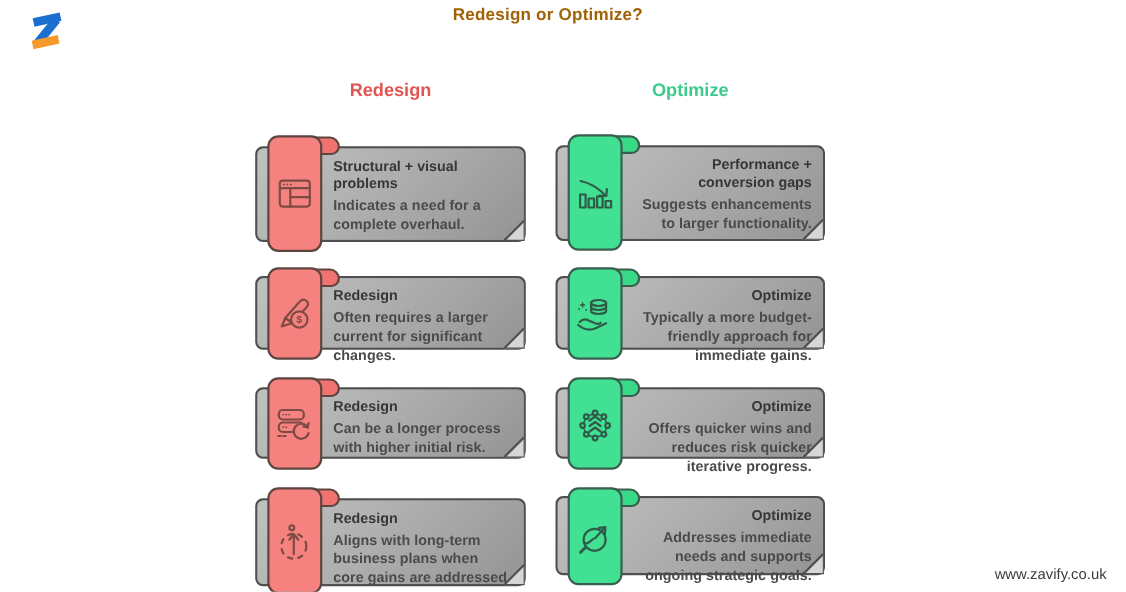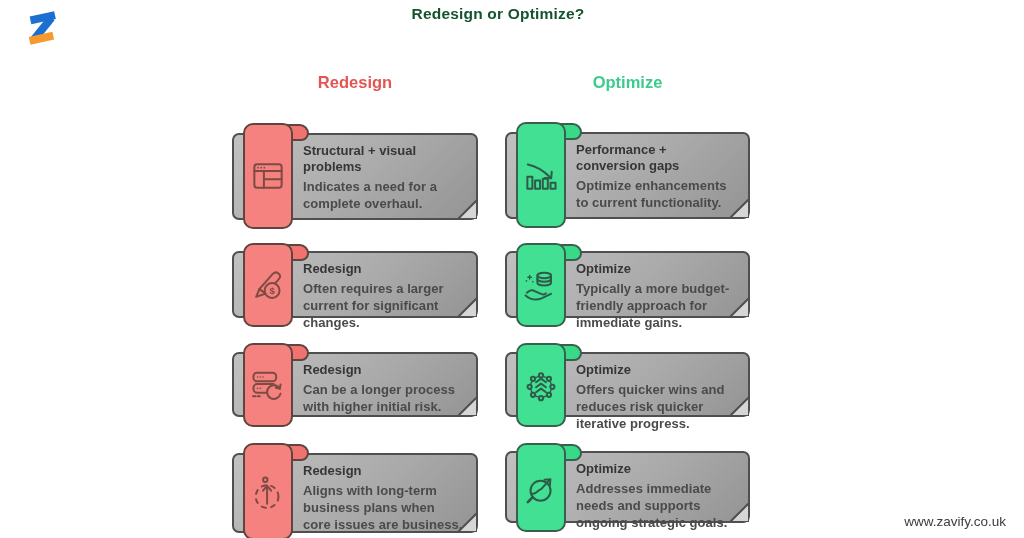--- a/index.html
+++ b/index.html
@@ -6,30 +6,30 @@
   body {
     width:1024px; height:538px; position:relative; overflow:hidden;
     background:#ffffff; font-family:"Liberation Sans", sans-serif;
   }
   .stage { position:absolute; inset:0; }
 
   .logo { position:absolute; top:7px; left:20px; width:42px; height:46px; }
 
   .page-title {
     position:absolute; top:5px; left:0; width:996px; margin:0;
-    text-align:center; font-size:15.5px; font-weight:700; color:#14532d; letter-spacing:.2px;
+    text-align:center; font-size:15.5px; font-weight:700; color:#a16207; letter-spacing:.2px;
   }
 
   .col-header { position:absolute; top:73px; font-size:16.5px; font-weight:600; text-align:center; }
   .col-header.red   { left:232px; width:246px; color:#E25553; }
   .col-header.green { left:505px; width:245px; color:#3BCB8D; }
 
   .col { position:absolute; top:0; height:538px; }
   .col-left  { left:232px; width:246px; }
-  .col-right { left:505px; width:245px; }
+  .col-right { left:505px; width:245px;text-align:right; }
 
   .row { position:absolute; left:0; right:0; }
   .col-left  .r1 { top:123px; height:106px; }
   .col-left  .r2 { top:243px; height:84px;  }
   .col-left  .r3 { top:343px; height:84px;  }
   .col-left  .r4 { top:443px; height:97px;  }
   .col-right .r1 { top:122px; height:106px; }
   .col-right .r2 { top:243px; height:84px;  }
   .col-right .r3 { top:343px; height:84px;  }
   .col-right .r4 { top:443px; height:89px;  }
@@ -160,21 +160,21 @@
           <path d="M35 26 A7.5 7.5 0 1 0 35.8 31.5"></path>
           <path d="M35.8 21.5 L35 26 L30.5 25"></path>
           <path d="M5.5 34.5 h2.5 M10.5 34.5 h2.5"></path>
         </svg>
       </div>
     </div>
 
     <div class="row r4 red-row">
       <div class="card">
         <div class="card-title">Redesign</div>
-        <div class="card-desc">Aligns with long-term business plans when core issues are business.</div>
+        <div class="card-desc">Aligns with long-term business plans when core gains are addressed.</div>
         <svg class="fold" viewBox="0 0 19 19">
             <path d="M19 0 L19 19 L0 19 Z" fill="#d6d6d6" stroke="#4f4f4f" stroke-width="2" stroke-linejoin="round"></path>
           </svg>
       </div>
       <div class="curl"></div>
       <div class="ribbon">
         <svg class="icon" viewBox="0 0 44 44">
           <circle cx="21" cy="27" r="12.5" stroke-dasharray="4.5 6"></circle>
           <line x1="21" y1="35" x2="21" y2="16"></line>
           <path d="M16.5 20.5 L21 15 L25.5 20.5"></path>
@@ -183,21 +183,21 @@
       </div>
     </div>
 
   </div>
 
   <div class="col col-right">
 
     <div class="row r1 green-row">
       <div class="card">
         <div class="card-title">Performance + conversion gaps</div>
-        <div class="card-desc">Optimize enhancements to current functionality.</div>
+        <div class="card-desc">Suggests enhancements to larger functionality.</div>
         <svg class="fold" viewBox="0 0 19 19">
             <path d="M19 0 L19 19 L0 19 Z" fill="#d6d6d6" stroke="#4f4f4f" stroke-width="2" stroke-linejoin="round"></path>
           </svg>
       </div>
       <div class="curl"></div>
       <div class="ribbon">
         <svg class="icon" viewBox="0 0 44 44">
           <rect x="7" y="24" width="5.5" height="13"></rect>
           <rect x="15.5" y="28" width="5.5" height="9"></rect>
           <rect x="24" y="26" width="5.5" height="11"></rect>

